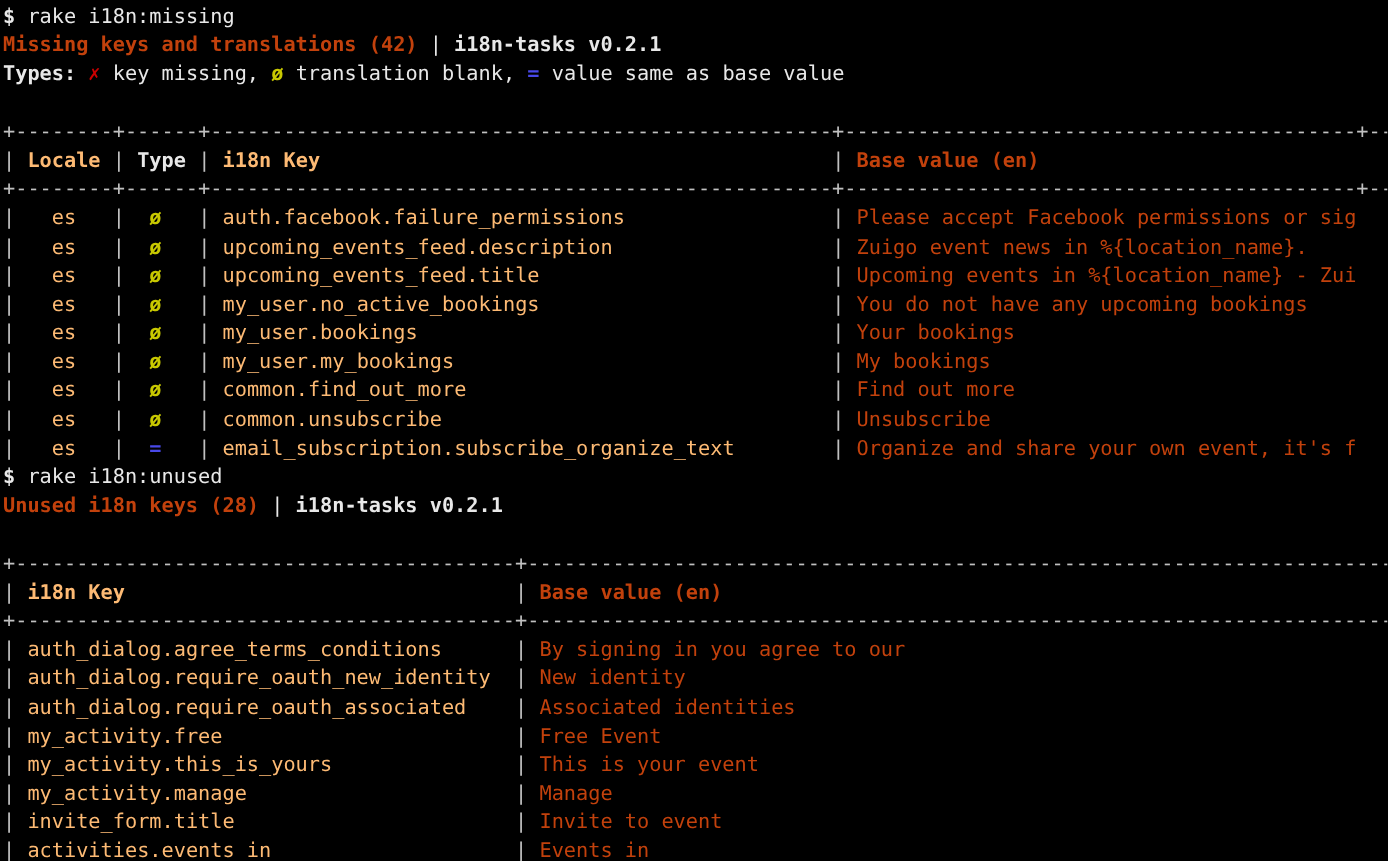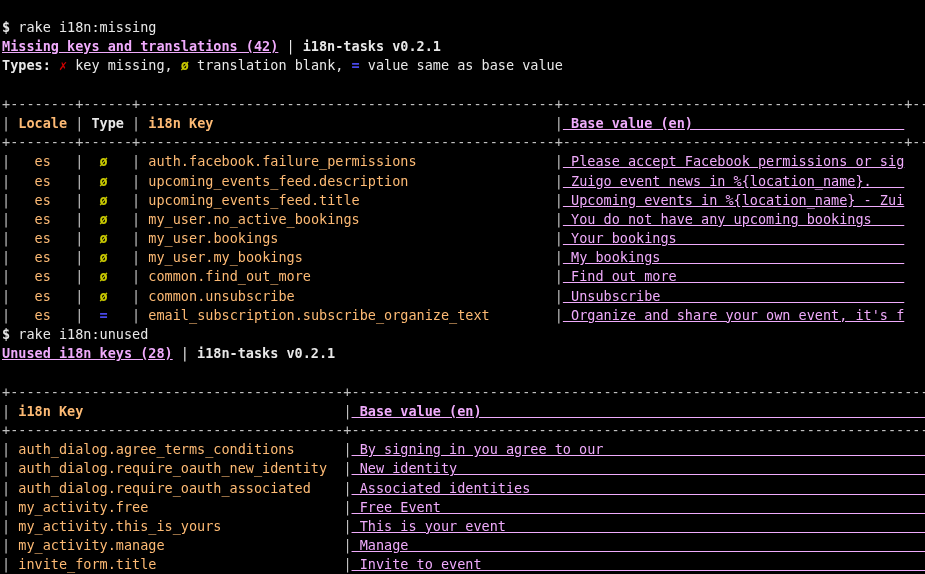--- a/index.html
+++ b/index.html
@@ -13,33 +13,33 @@
     height: 574px;
     overflow: hidden;
     font-family: "DejaVu Sans Mono", "Liberation Mono", monospace;
     font-size: 13.5px;
     line-height: 19.2px;
     -webkit-font-smoothing: none;
   }
   #terminal {
     width: 925px;
     height: 574px;
-    padding: 18px 0 0 2px;
+    padding: 2px 0 0 2px;
     box-sizing: border-box;
     background: #000000;
     white-space: pre;
     overflow: hidden;
   }
   .line {
     height: 19.2px;
     white-space: pre;
     overflow: hidden;
   }
   .fg-white   { color: #e8e8e8; }
-  .fg-cyan    { color: #f0abfc; text-decoration: underline; }
+  .fg-cyan    { color: #c2410c; }
   .fg-magenta { color: #fdba74; }
   .fg-yellow  { color: #c8c800; }
   .fg-blue    { color: #4848e8; }
   .fg-red     { color: #cc0000; }
   .bold { font-weight: bold; }
   .rule { color: #c0c0c0; }
   .pipe { color: #c0c0c0; }
 </style>
 </head>
 <body>

